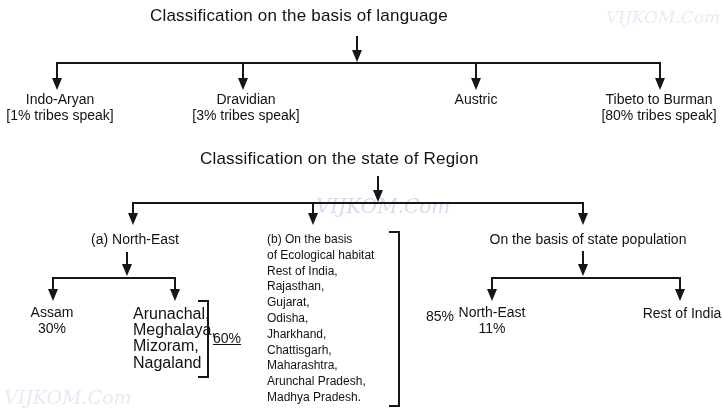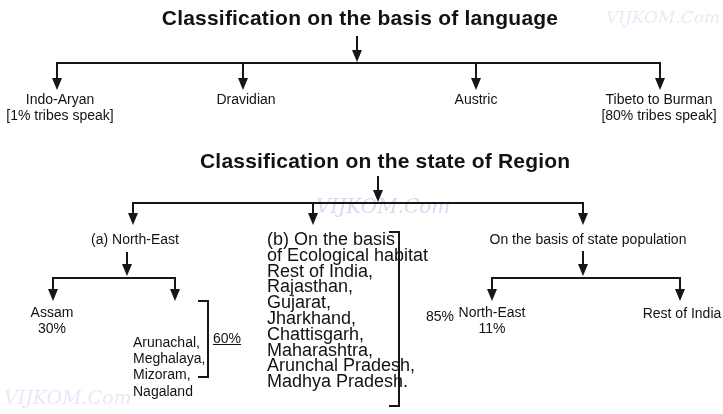--- a/index.html
+++ b/index.html
@@ -1,30 +1,30 @@
 <!DOCTYPE html>
 <html><head>
 <meta charset="utf-8">
 <style>
   html,body{margin:0;padding:0;background:#fff;}
   .canvas{
     position:relative;width:723px;height:414px;background:#ffffff;
     font-family:"Liberation Sans",sans-serif;color:#121212;overflow:hidden;
   }
-  .title{position:absolute;font-weight:bold;font-size:21px;text-align:center;letter-spacing:.2px;white-space:nowrap;}
+  .title{position:absolute;font-weight:normal;font-size:17px;letter-spacing:.2px;white-space:nowrap;}
   .hline{position:absolute;height:2px;background:#161616;}
   .arrow{position:absolute;width:2px;background:#161616;}
   .arrow::after{
     content:"";position:absolute;left:-4px;top:100%;width:0;height:0;
     border-left:5px solid transparent;border-right:5px solid transparent;border-top:12px solid #161616;
   }
   .lbl{position:absolute;font-size:14px;line-height:15.5px;white-space:nowrap;}
   .ctr{text-align:center;}
-  .list{position:absolute;font-size:18px;line-height:15.8px;white-space:nowrap;}
-  .list4{position:absolute;font-size:14px;line-height:16.2px;white-space:nowrap;margin-top:28px;}
+  .list{position:absolute;font-size:12px;line-height:15.8px;white-space:nowrap;}
+  .list4{position:absolute;font-size:16px;line-height:16.2px;white-space:nowrap;}
   .bracket{position:absolute;width:9px;border:2px solid #161616;border-left:none;}
   .pct{position:absolute;font-size:14px;white-space:nowrap;}
   .wm{position:absolute;font-family:"DejaVu Serif",serif;font-style:italic;white-space:nowrap;}
 </style>
 </head>
 <body>
 
 <div class="canvas">
 
   <div class="wm" style="left:606px;top:7px;font-size:17px;color:#ece8f8;">VIJKOM.Com</div>
@@ -39,20 +39,21 @@
   <div class="arrow" style="left:242px;top:63px;height:15px;"></div>
   <div class="arrow" style="left:475px;top:63px;height:15px;"></div>
   <div class="arrow" style="left:659px;top:63px;height:15px;"></div>
 
   <div class="lbl ctr" style="left:-6px;top:92px;width:132px;">
     <div>Indo-Aryan</div>
     <div>[1% tribes speak]</div>
   </div>
   <div class="lbl ctr" style="left:180px;top:92px;width:132px;">
     <div>Dravidian</div>
+    <div>[3% tribes speak]</div>
   </div>
   <div class="lbl ctr" style="left:410px;top:92px;width:132px;text-align:center;">
     <div>Austric</div>
   </div>
   <div class="lbl ctr" style="left:593px;top:92px;width:132px;">
     <div>Tibeto to Burman</div>
     <div>[80% tribes speak]</div>
   </div>
 
   <div class="title" style="left:200px;top:149px;width:364px;">Classification on the state of Region</div>
@@ -82,20 +83,21 @@
   </div>
   <div class="bracket" style="left:198px;top:300px;height:74px;"></div>
   <div class="pct" style="left:213px;top:330px;text-decoration:underline;">60%</div>
 
   <div class="list" style="left:267px;top:232px;">
     <div>(b) On the basis</div>
     <div>of Ecological habitat</div>
     <div>Rest of India,</div>
     <div>Rajasthan,</div>
     <div>Gujarat,</div>
+    <div>Odisha,</div>
     <div>Jharkhand,</div>
     <div>Chattisgarh,</div>
     <div>Maharashtra,</div>
     <div>Arunchal Pradesh,</div>
     <div>Madhya Pradesh.</div>
   </div>
   <div class="bracket" style="left:389px;top:231px;height:172px;"></div>
   <div class="pct" style="left:402px;top:308px;margin-left:24px;">85%</div>
 
   <div class="lbl ctr" style="left:478px;top:232px;width:220px;">On the basis of state population</div>

